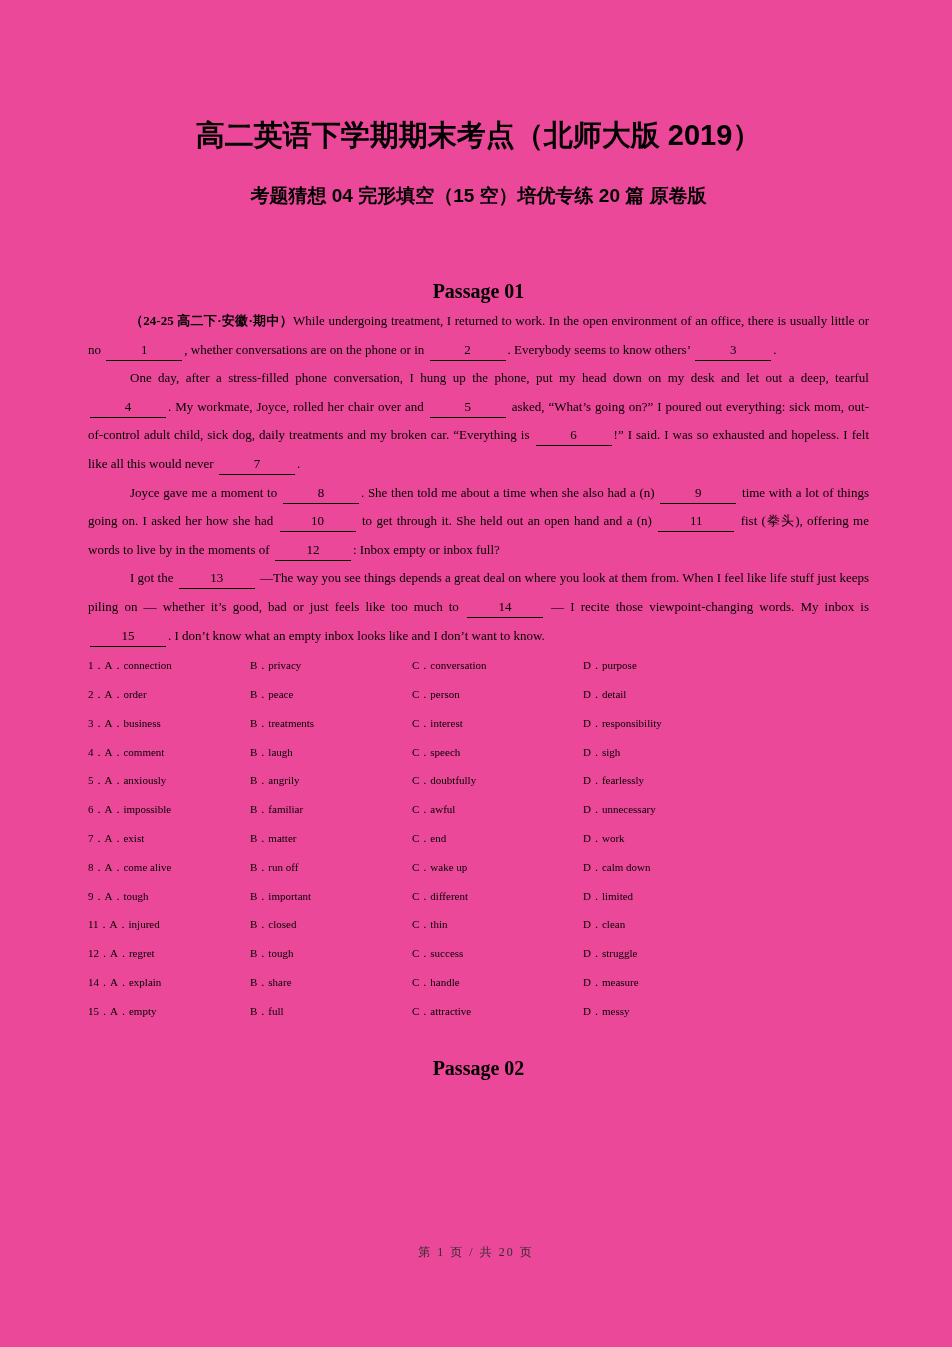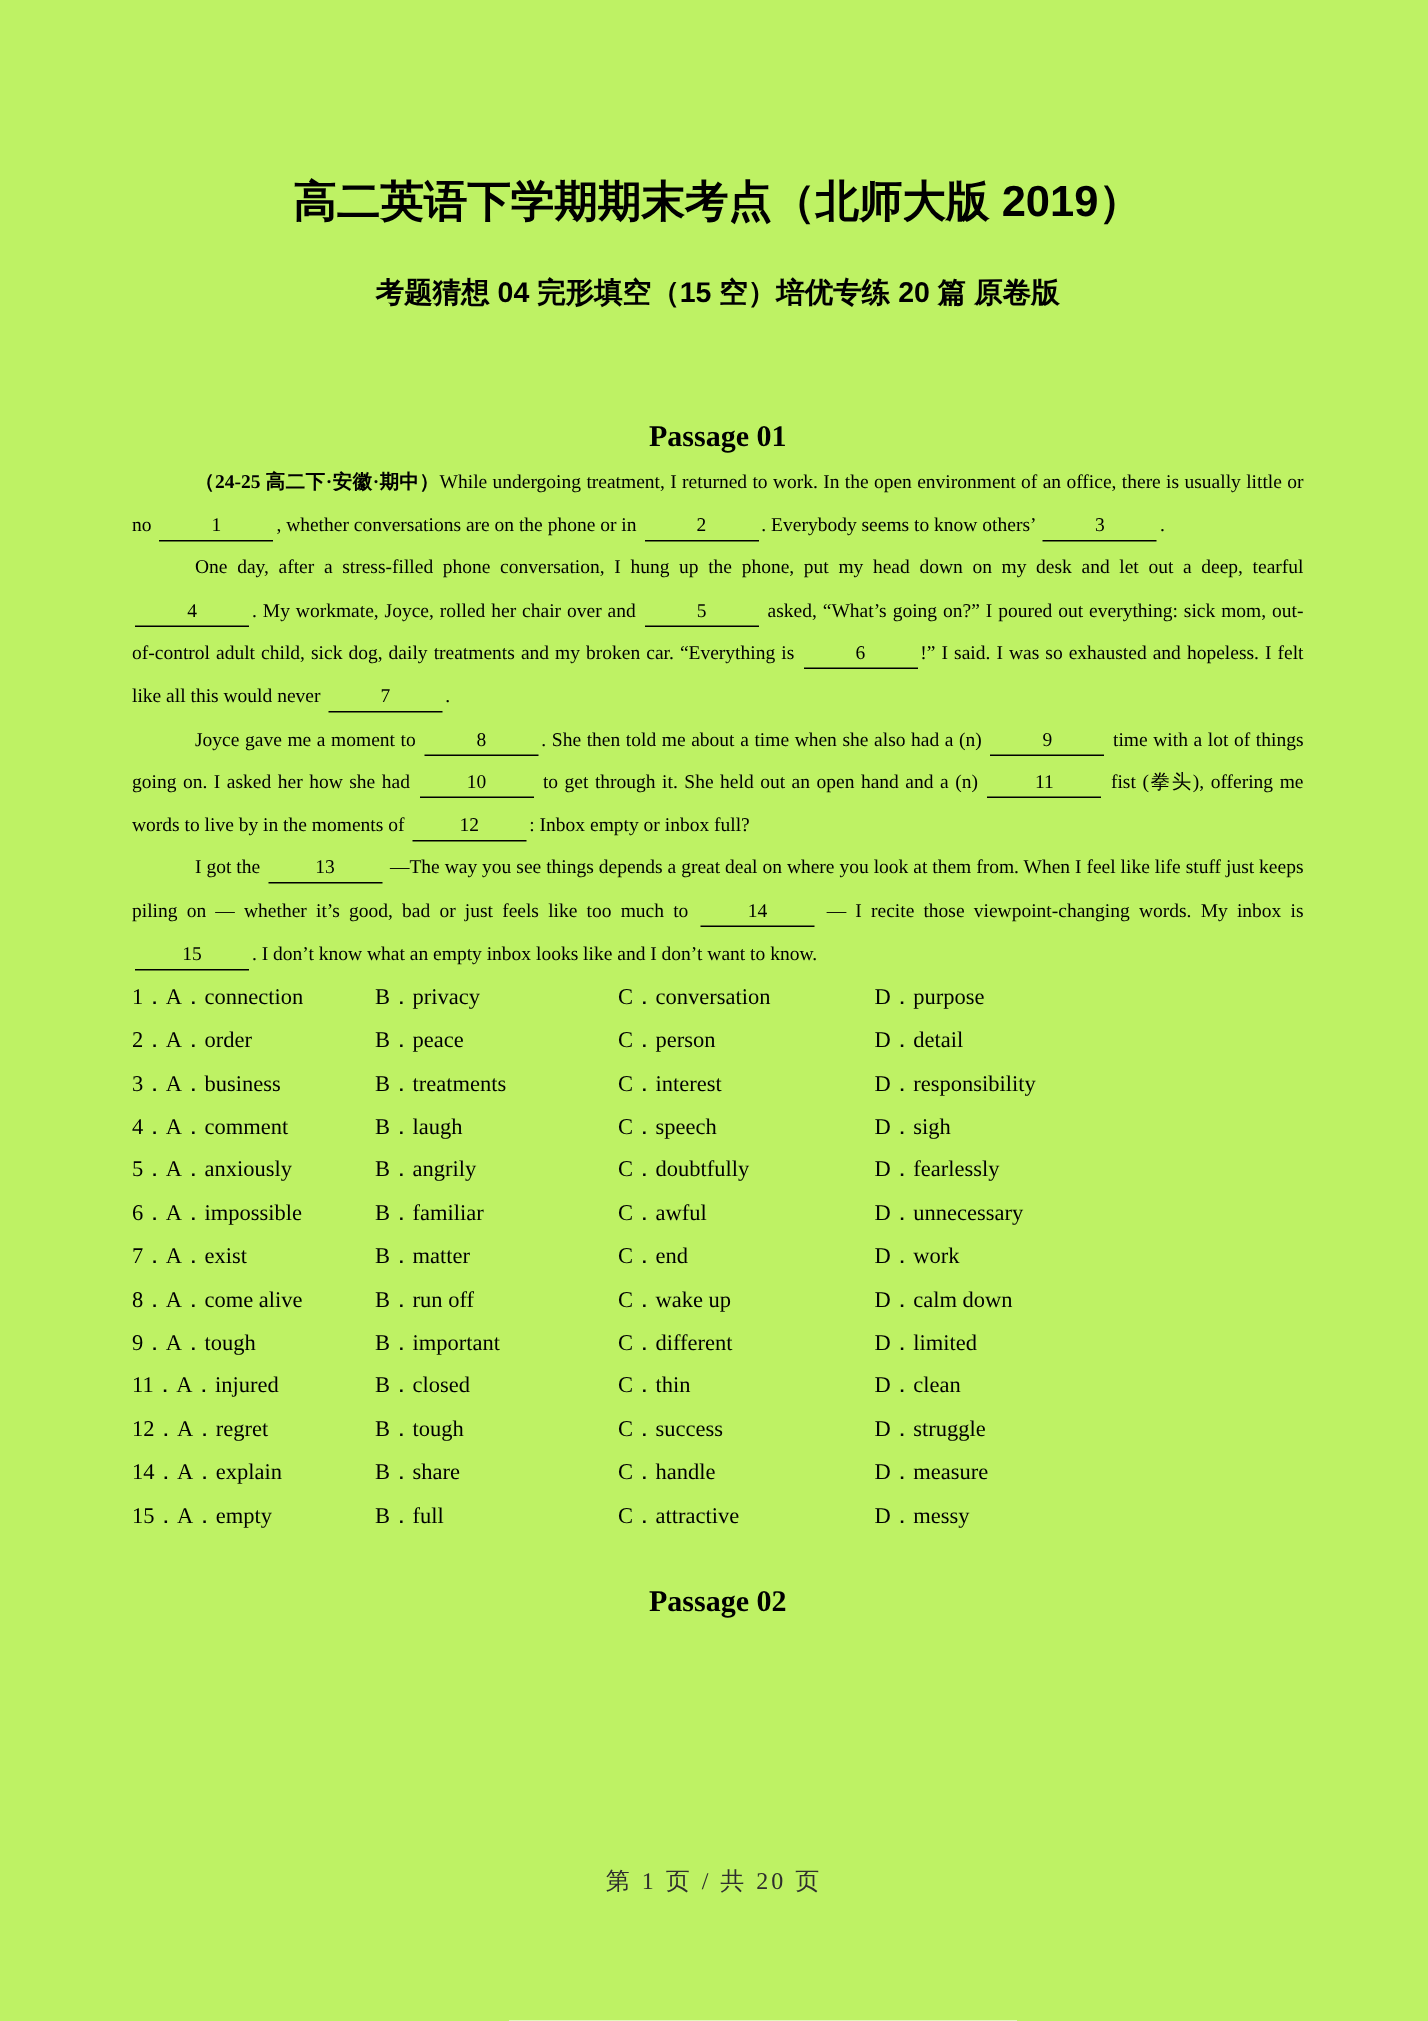--- a/index.html
+++ b/index.html
@@ -1,21 +1,21 @@
 <!DOCTYPE html>
 <html><head>
 <meta charset="utf-8">
 <style>
   html, body { margin: 0; padding: 0; background: #ffffff; }
   .page {
     position: relative;
     width: 952px;
     height: 1347px;
     margin: 0 auto;
-    background: #bef264;
+    background: #ec4899;
     box-sizing: border-box;
     padding: 116px 83px 0 88px;
     color: #000;
     font-family: "Liberation Serif", serif;
     overflow: hidden;
   }
   .doc-title-1 {
     margin: 0 0 26px 0;
     text-align: center;
     font-family: "Liberation Sans", sans-serif;
@@ -56,33 +56,33 @@
     text-align: center;
     text-indent: 0;
     line-height: 20px;
     margin: 0 2px;
     vertical-align: baseline;
   }
   .questions { margin-top: 1px; }
   .q-row {
     display: grid;
     grid-template-columns: 162px 162px 171px auto;
-    font-size: 15px;
+    font-size: 11px;
     line-height: 28.8px;
   }
   .q-cell { white-space: nowrap; overflow: visible; }
   .passage02-heading { margin-top: 30px; }
   .page-footer {
     position: absolute;
     left: 0;
     top: 1244px;
     width: 100%;
     text-align: center;
     font-family: "Liberation Serif", serif;
-    font-size: 16px;
+    font-size: 12px;
     letter-spacing: 2px;
     color: #2e2e2e;
   }
 </style>
 </head>
 <body>
 
 <div class="page">
 
   <h1 class="doc-title-1">高二英语下学期期末考点（北师大版 2019）</h1>

